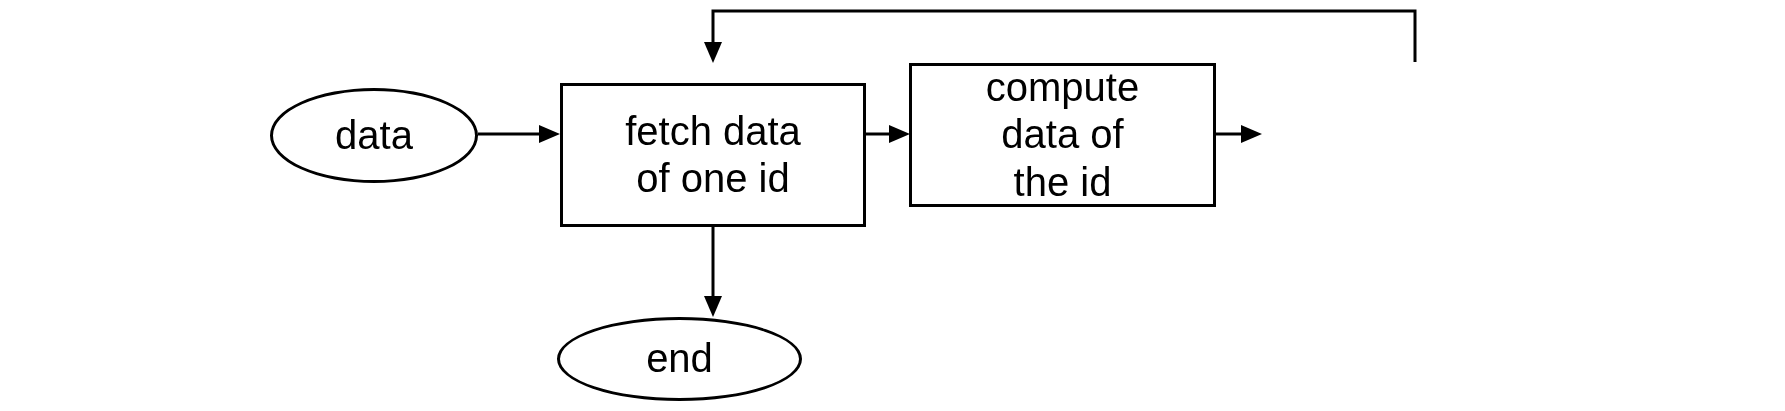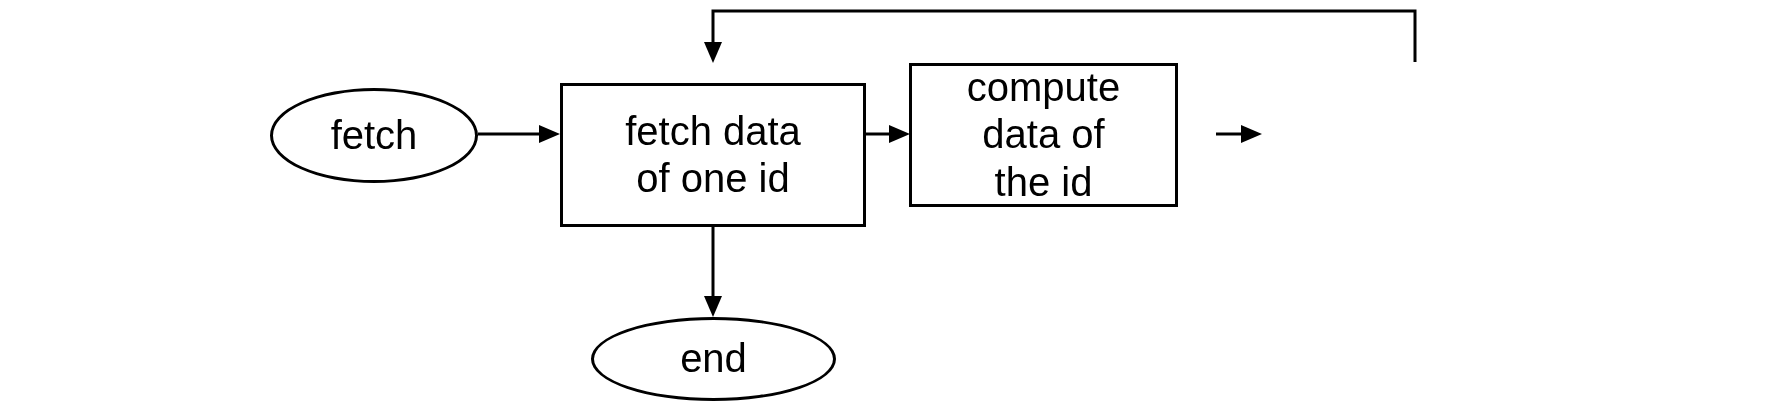--- a/index.html
+++ b/index.html
@@ -43,23 +43,23 @@
     font-size: 40px;
     line-height: 1.18;
     background: var(--bg);
   }
   .rect   { border: 3px solid var(--line); }
   .ellipse{ border: 3px solid var(--line); border-radius: 50%; }
   .accent { border-color: var(--accent); color: var(--accent); }
 
   #node-start   { left: 270px;  top: 88px;  width: 208px; height: 95px;  }
   #node-fetch   { left: 560px;  top: 63px;  width: 306px; height: 144px; margin-top: 20px; }
-  #node-compute { left: 909px;  top: 63px;  width: 269px; height: 144px; }
+  #node-compute { left: 909px;  top: 63px;  width: 307px; height: 144px; }
   #node-perform { left: 1263px; top: 63px;  width: 303px; height: 144px; }
-  #node-end     { left: 591px;  top: 317px; width: 245px; height: 84px; text-align: center;  }
+  #node-end     { left: 557px;  top: 317px; width: 245px; height: 84px; text-align: center;  }
 
   #edge-label-no-data {
     position: absolute;
     left: 723px;
     top: 256px;
     font-size: 40px;
     line-height: 1.18;
     color: var(--text);
   }
 </style>
@@ -84,21 +84,21 @@
     <g>
       <polyline points="1415,62 1415,11 713,11 713,43"></polyline>
       <polygon points="704,42 722,42 713,63"></polygon>
     </g>
     <g>
       <line x1="713" y1="206" x2="713" y2="297"></line>
       <polygon points="704,296 722,296 713,317"></polygon>
     </g>
   </svg>
 
-  <div id="node-start" class="shape ellipse">fetch</div>
+  <div id="node-start" class="shape ellipse">data</div>
 
   <div id="node-fetch" class="shape rect">fetch data
 of one id</div>
 
   <div id="node-compute" class="shape rect">compute
 data of
 the id</div>
 
 
   <div id="node-end" class="shape ellipse">end</div>

